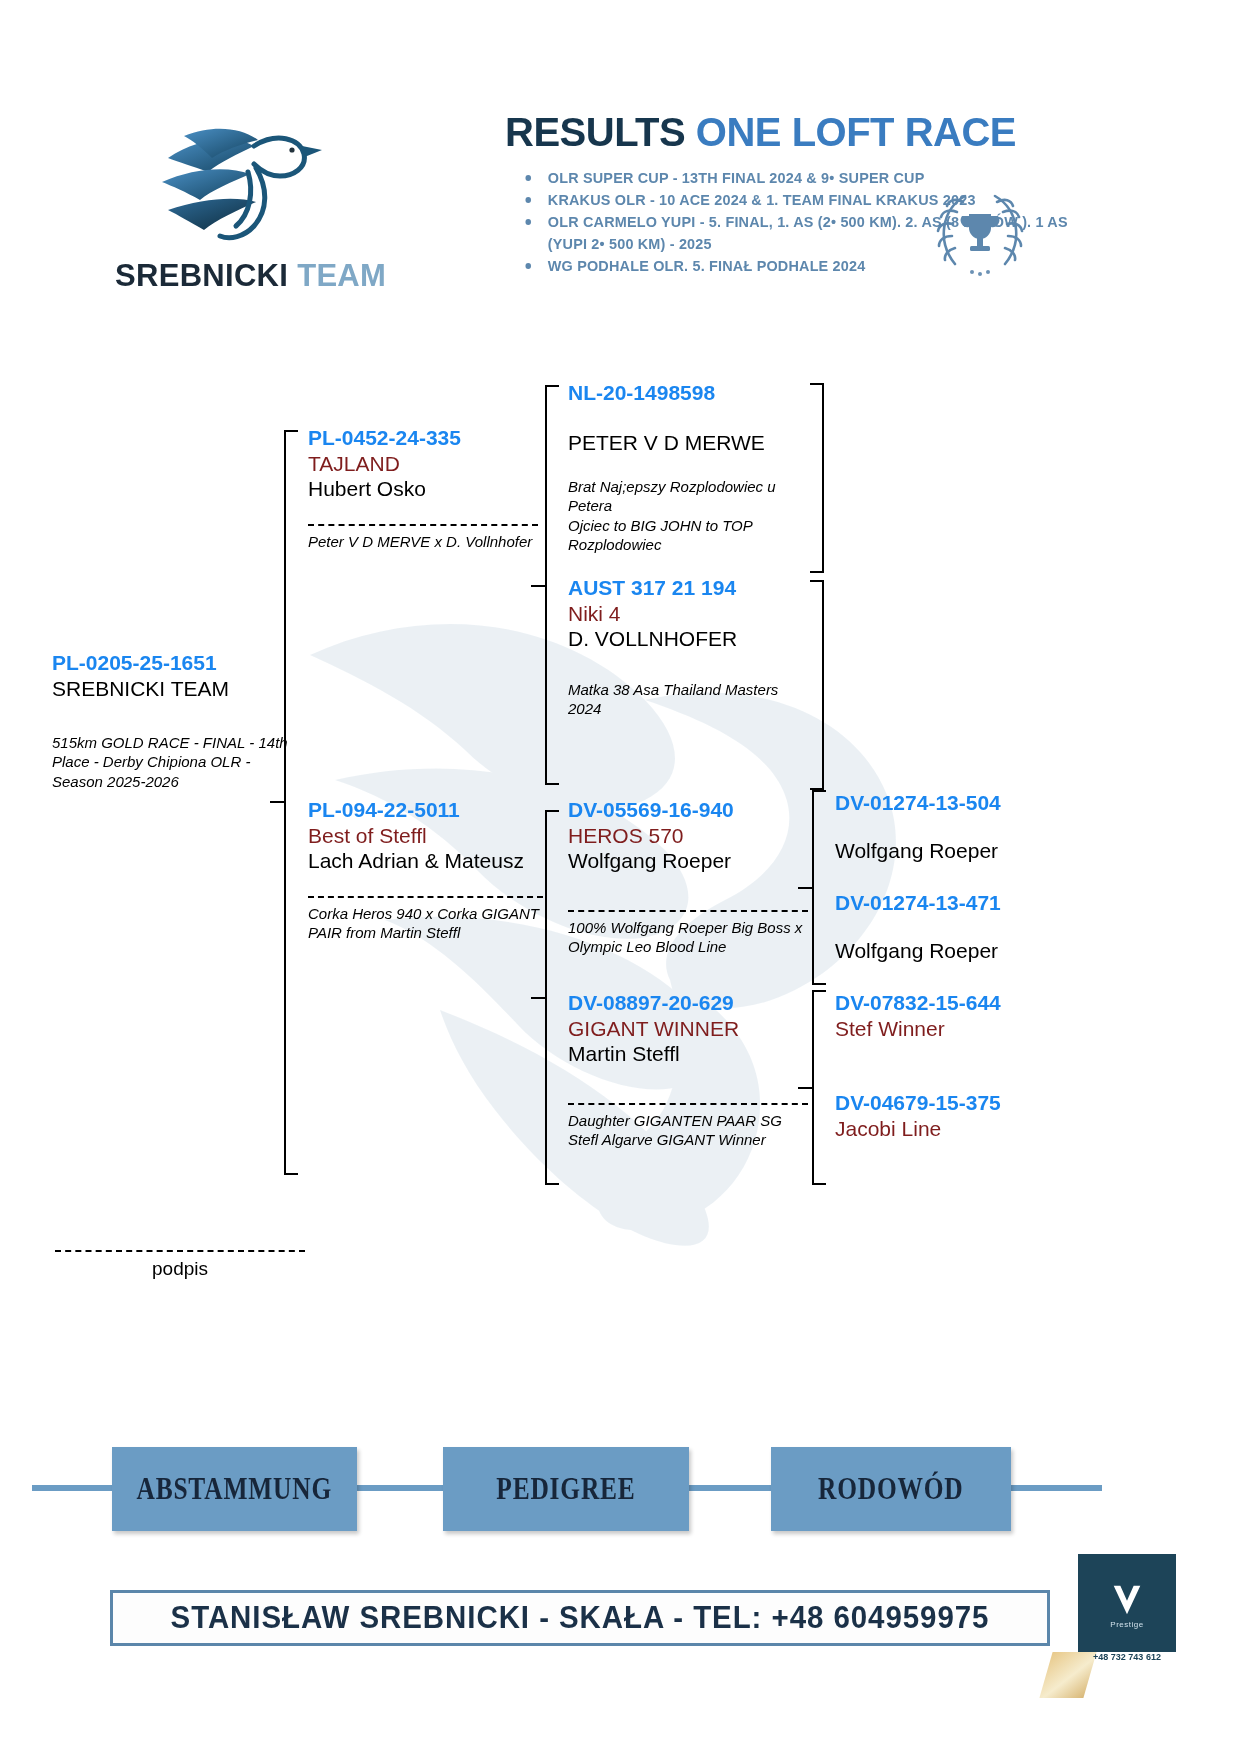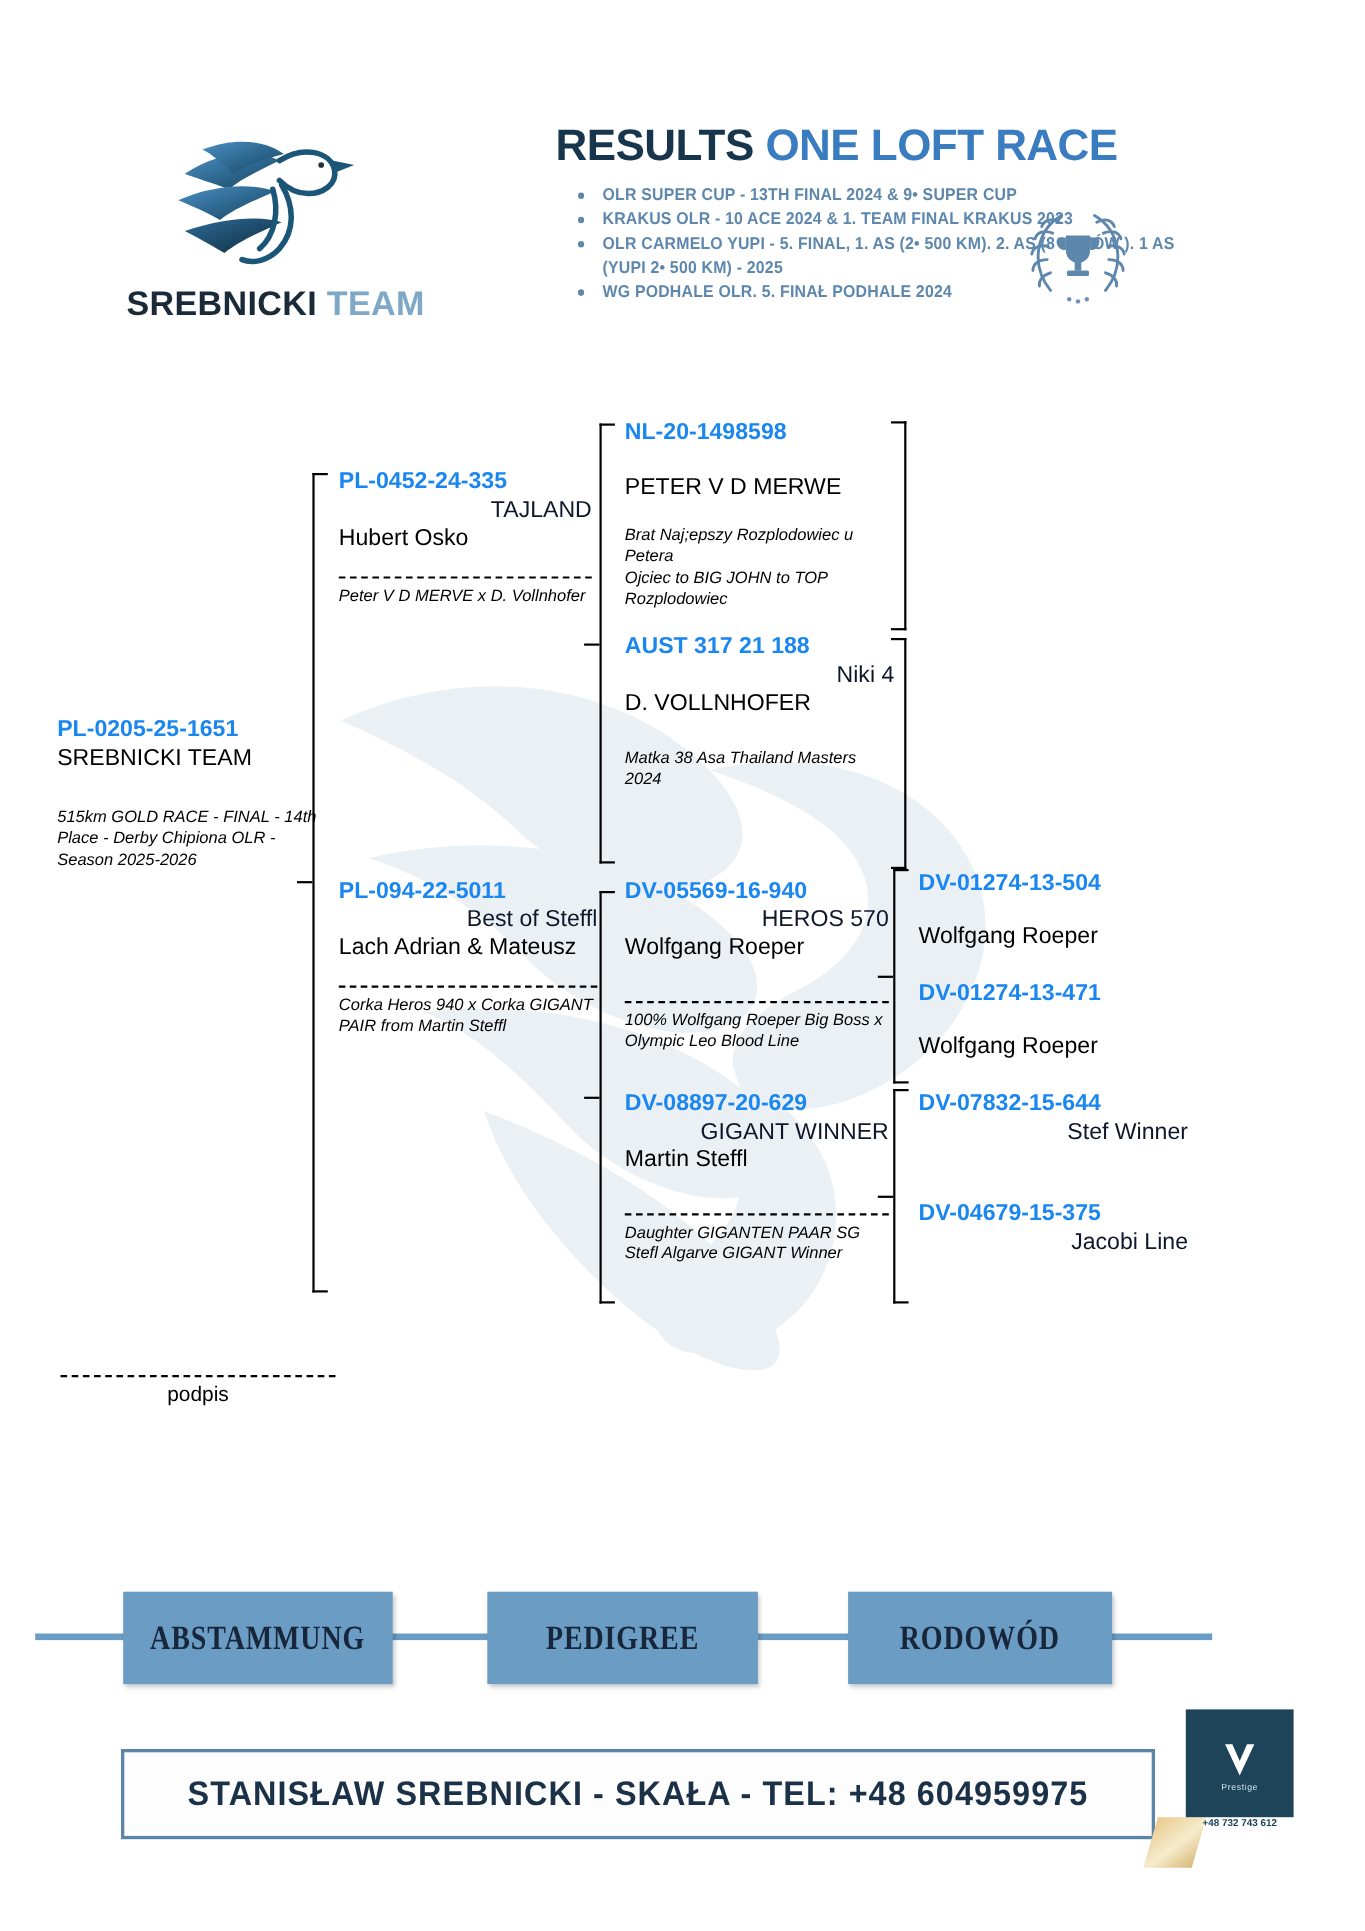--- a/index.html
+++ b/index.html
@@ -44,21 +44,21 @@
     content:""; position:absolute; left:22px; top:8px;
     width:6px; height:6px; border-radius:50%; background:#5d87ad;
   }
   .wreath{ position:absolute; left:925px; top:180px; width:110px; height:110px;}
 
   
   .tree{ position:absolute; left:0; top:365px; width:1241px; height:870px; z-index:3;}
 
   .cell{ position:absolute; }
   .ring{ color:#1a86f0; font-weight:bold; font-size:21px; line-height:1.22; white-space:nowrap;}
-  .name{ color:#0f172a; font-size:21px; line-height:1.22;text-align:right; }
+  .name{ color:#7f1d1d; font-size:21px; line-height:1.22; }
   .owner{ color:#000; font-size:21px; line-height:1.22; }
   .sep{ height:10px; border-bottom:2px dashed #000; margin:14px 0 6px 0; }
   .note{ font-style:italic; font-size:15px; line-height:1.28; color:#000; }
   .blk{ height:8px; }
 
   
   .br{ position:absolute; border:2px solid #000; border-right:none; }
   .br-stub{ position:absolute; height:0; border-top:2px solid #000;}
 
   
@@ -82,21 +82,21 @@
     box-shadow:2px 3px 4px rgba(0,0,0,.22);
   }
   .btab span{ transform:scaleX(.82); display:block; white-space:nowrap;}
   .btab.t0{ left:112px; width:245px;}
   .btab.t1{ left:443px; width:246px;}
   .btab.t2{ left:771px; width:240px;}
 
   
   .footer{ position:absolute; left:0; top:1590px; width:1241px; height:110px; z-index:3;}
   .fbox{
-    position:absolute; left:110px; top:0; width:940px; height:82px;
+    position:absolute; left:110px; top:0; width:940px; height:56px;
     border:3px solid #5b86aa; background:#fdfdfd;
     display:flex; align-items:center; justify-content:center;
   }
   .fbox .ftxt{
     color:#1b3148; font-weight:bold; font-size:31px; letter-spacing:1px;
     transform:scaleX(.95); white-space:nowrap;
   }
   .stamp{ position:absolute; left:1078px; top:-36px; width:98px; height:98px;
     background:#1d4458; display:flex; flex-direction:column;
     align-items:center; justify-content:center; color:#fff;}
@@ -239,21 +239,21 @@
   </div>
 
   <div class="cell" style="left:568px; top:15px; width:245px;">
     <div class="ring">NL-20-1498598</div>
     <div class="owner" style="margin-top:24px;">PETER V D MERWE</div>
     <div class="note" style="margin-top:22px; white-space:pre-line;">Brat Naj;epszy Rozplodowiec u Petera
 Ojciec to BIG JOHN to TOP Rozplodowiec</div>
   </div>
 
   <div class="cell" style="left:568px; top:210px; width:245px;">
-    <div class="ring">AUST 317 21 188</div>
+    <div class="ring">AUST 317 21 194</div>
     <div class="name">Niki 4</div>
     <div class="owner">D. VOLLNHOFER</div>
     <div class="note" style="margin-top:28px;">Matka 38 Asa Thailand Masters 2024</div>
   </div>
 
   <div class="cell" style="left:568px; top:432px; width:240px;">
     <div class="ring">DV-05569-16-940</div>
     <div class="name">HEROS 570</div>
     <div class="owner">Wolfgang Roeper</div>
     <div class="sep" style="margin-top:28px;"></div>

